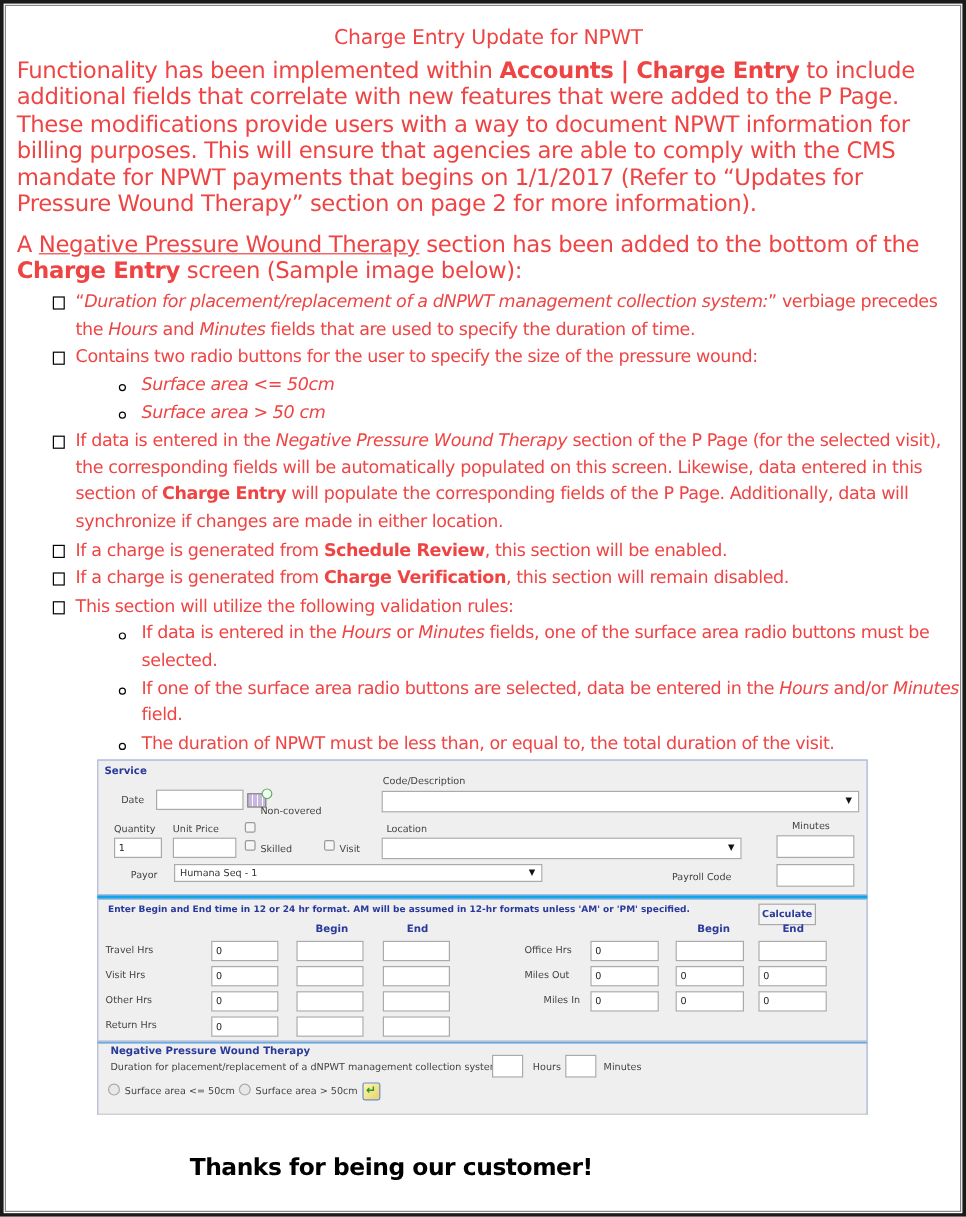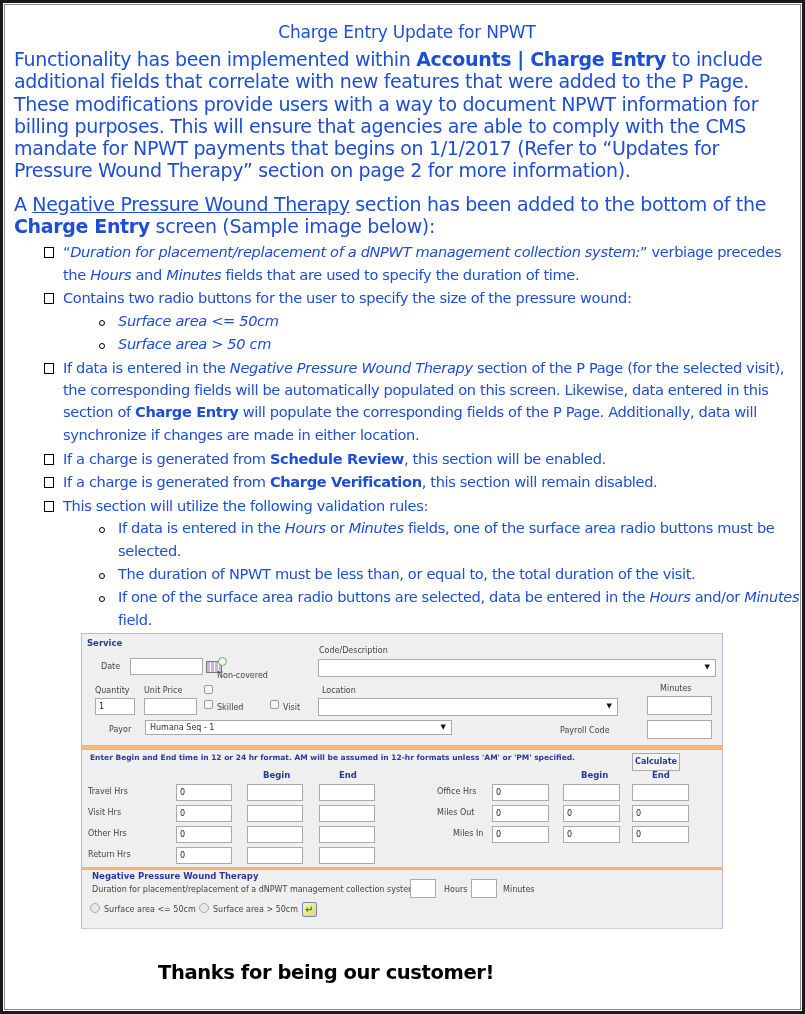--- a/index.html
+++ b/index.html
@@ -1,35 +1,35 @@
 <!DOCTYPE html>
 <html><head>
 <meta charset="utf-8">
 <style>
   * { box-sizing: border-box; }
   html, body { margin: 0; padding: 0; background: #ffffff; }
   body { width: 805px; height: 1014px; position: relative; overflow: hidden; font-family: "DejaVu Sans", sans-serif; }
   .frame { position: absolute; left: 0; top: 0; width: 805px; height: 1014px;
     border: 3px solid #1a1a1a; outline: 1px solid #888; outline-offset: -5px; background: #fff; }
-  .doc { position: absolute; left: 14px; top: 20px; width: 786px; color: #1d4ed8; font-family: "DejaVu Sans", sans-serif; }
+  .doc { position: absolute; left: 14px; top: 20px; width: 786px; color: #ef4444; font-family: "DejaVu Sans", sans-serif; }
   .title { text-align: center; font-size: 17px; margin: 0 0 4px 0; line-height: 24px; letter-spacing: -0.2px; }
   p { margin: 0; font-size: 19px; line-height: 22.3px; letter-spacing: -0.35px; }
   p.para2 { margin-top: 11px; }
   b { font-weight: bold; }
   u { text-decoration: underline; }
   ul.bullets { list-style: none; margin: 4px 0 0 0; padding: 0 0 0 30px; }
   ul.bullets > li { position: relative; padding-left: 19px; font-size: 14.6px; line-height: 22.3px; letter-spacing: -0.35px; margin-bottom: 1.5px; }
   ul.bullets > li .box { position: absolute; left: 0; top: 6px; width: 10px; height: 11px; border: 1.6px solid #000; }
   ul.sub { list-style: none; margin: 0; padding: 0 0 0 36px; }
   ul.sub > li { position: relative; padding-left: 19px; font-size: 14.6px; line-height: 22.3px; letter-spacing: -0.35px; margin-bottom: 1px; }
   ul.sub > li .circ { position: absolute; left: 0; top: 10px; width: 6px; height: 6px; border: 1px solid #000; border-radius: 50%; }
   i { font-style: italic; }
 
   
-  .shot { position: absolute; left: 81px; top: 633px; width: 642px; height: 296px; background: #fdba74;
+  .shot { position: absolute; left: 81px; top: 633px; width: 642px; height: 296px; background: #0ea5e9;
     font-family: "DejaVu Sans", sans-serif; font-size: 8px; color: #333; }
   .panel { position: absolute; background: #efefef; border: 1px solid #b8b8d8; }
   .p1 { left: 0; top: 0; width: 642px; height: 113px; }
   .p2 { left: 0; top: 116px; width: 642px; height: 119px; }
   .p3 { left: 0; top: 236px; width: 642px; height: 60px; border-bottom: 1px solid #ccc; }
   .lbl { position: absolute; font-size: 8px; color: #444; white-space: nowrap; }
   .hdr { position: absolute; font-size: 8.5px; color: #2a3a9a; font-weight: bold; white-space: nowrap; }
   .inp { position: absolute; background: #fff; border: 1px solid #aaa; font-size: 8px; color: #222; padding: 3px 3px; height: 17px; }
   .sel { position: absolute; background: #fff; border: 1px solid #aaa; height: 18px; font-size: 8px; padding: 3px 4px; }
   .sel .arr { position: absolute; right: 5px; top: 3px; font-size: 7px; color: #111; }
@@ -62,22 +62,22 @@
         <li><span class="circ"></span><i>Surface area &lt;= 50cm</i></li>
         <li><span class="circ"></span><i>Surface area &gt; 50 cm</i></li>
       </ul>
     </li>
     <li><span class="box"></span><span>If data is entered in the </span><i>Negative Pressure Wound Therapy</i><span> section of the P Page (for the selected visit), the corresponding fields will be automatically populated on this screen. Likewise, data entered in this section of </span><b>Charge Entry</b><span> will populate the corresponding fields of the P Page. Additionally, data will synchronize if changes are made in either location.</span></li>
     <li><span class="box"></span><span>If a charge is generated from </span><b>Schedule Review</b><span>, this section will be enabled.</span></li>
     <li><span class="box"></span><span>If a charge is generated from </span><b>Charge Verification</b><span>, this section will remain disabled.</span></li>
     <li><span class="box"></span><span>This section will utilize the following validation rules:</span>
       <ul class="sub">
         <li><span class="circ"></span><span>If data is entered in the </span><i>Hours</i><span> or </span><i>Minutes</i><span> fields, one of the surface area radio buttons must be selected.</span></li>
+        <li><span class="circ"></span><span>If one of the surface area radio buttons are selected, data be entered in the </span><i>Hours</i><span> and/or </span><i>Minutes</i><span> field.</span></li>
         <li><span class="circ"></span><span>The duration of NPWT must be less than, or equal to, the total duration of the visit.</span></li>
-        <li><span class="circ"></span><span>If one of the surface area radio buttons are selected, data be entered in the </span><i>Hours</i><span> and/or </span><i>Minutes</i><span> field.</span></li>
       </ul>
     </li>
   </ul>
 </div>
 
 <div class="shot">
 
   <div class="panel p1">
     <div class="hdr" style="left:5px;top:4px;">Service</div>
     <div class="lbl" style="left:19px;top:28px;">Date</div>

